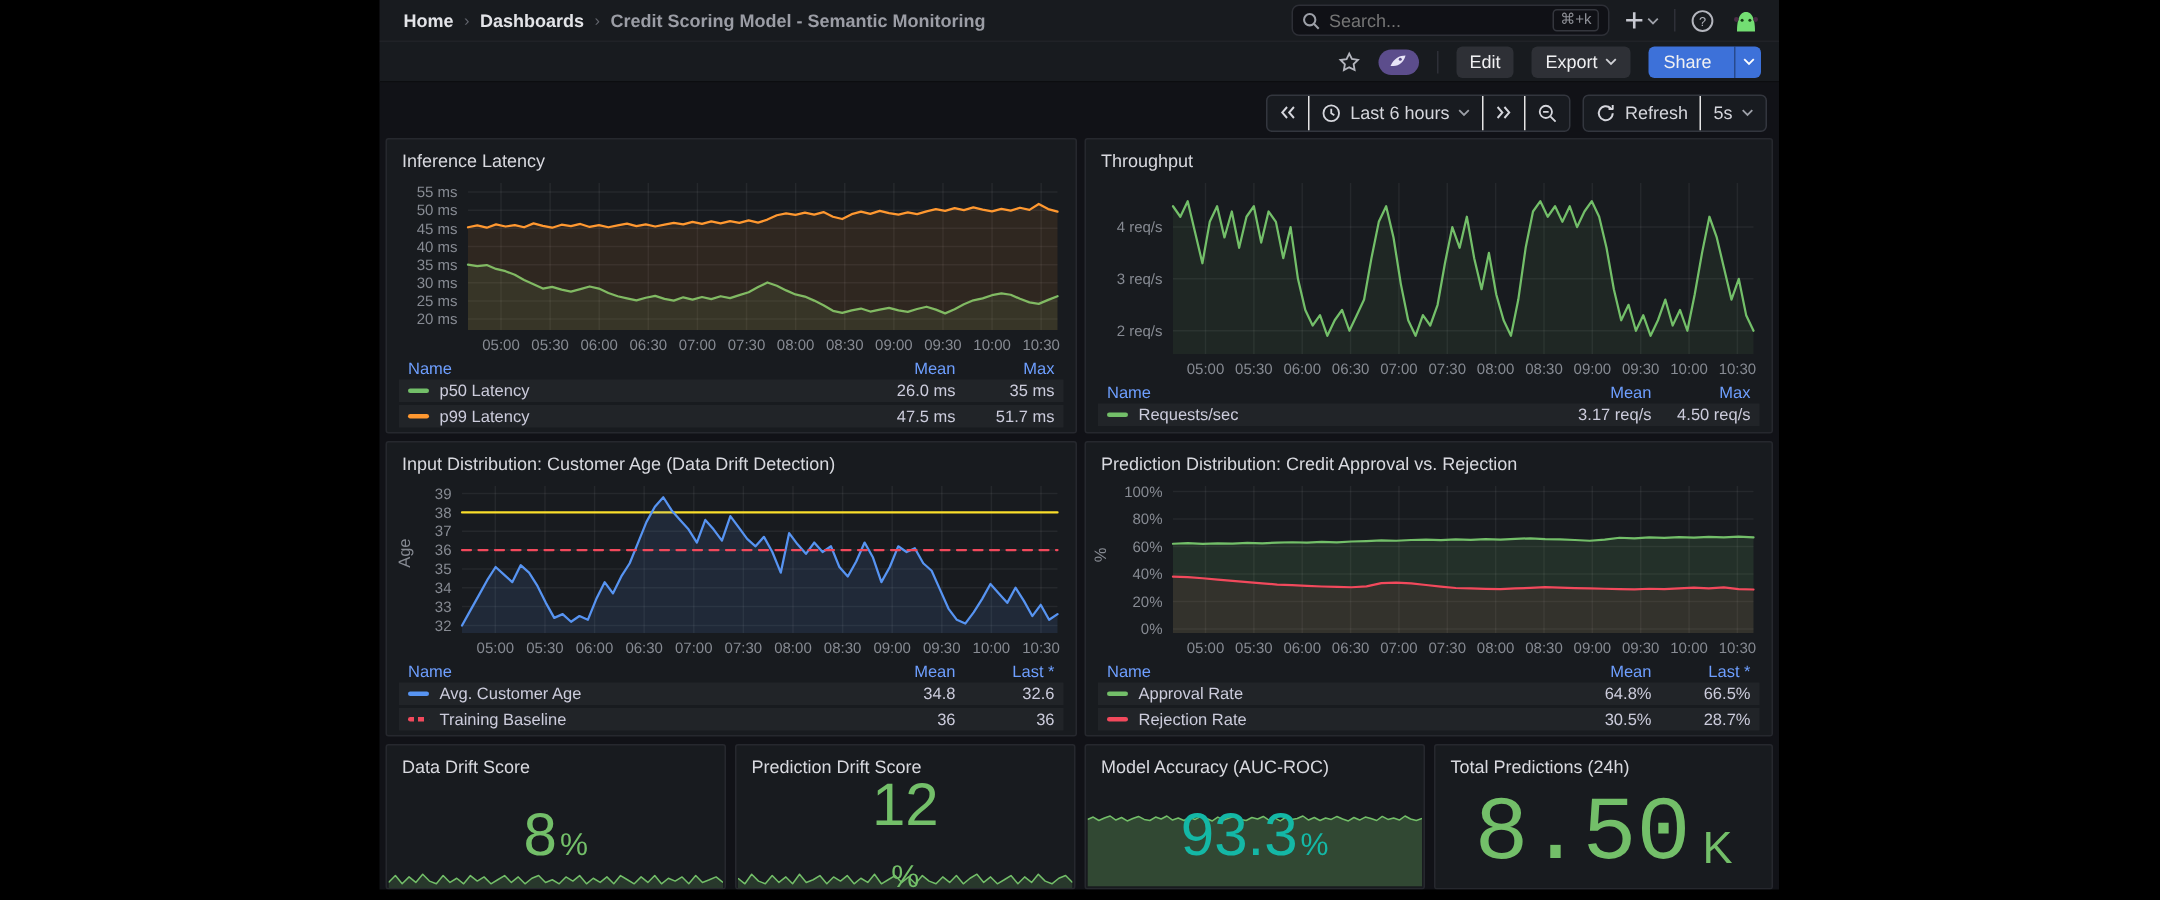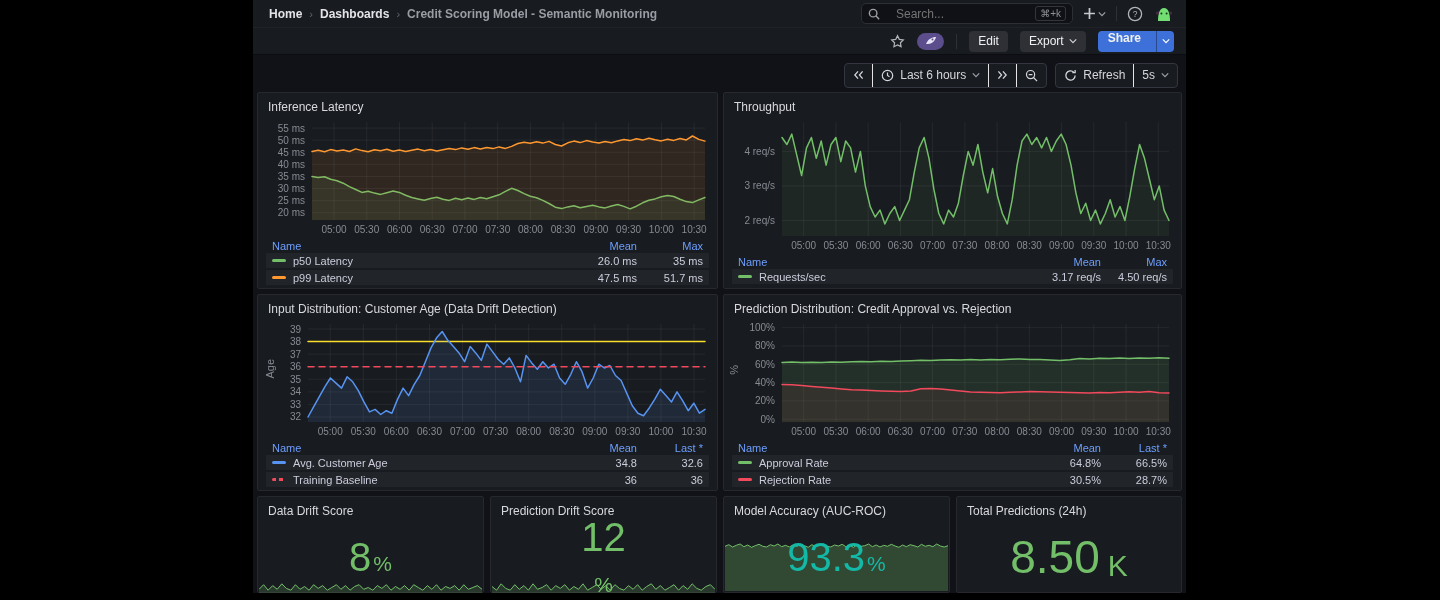--- a/index.html
+++ b/index.html
@@ -8,36 +8,36 @@
   .app { position:absolute; left:253px; top:0; width:933px; height:593px; background:#111217; overflow:hidden; }
 
   
   .navbar { position:absolute; left:0; top:0; width:100%; height:28px; background:#181b1f;
             border-bottom:1px solid #202227; display:flex; align-items:center; padding:0 12px 0 16px; }
   .crumbs { display:flex; align-items:center; gap:7px; font-size:12px; white-space:nowrap; }
   .crumb { color:#e3e4e8; font-weight:700; cursor:pointer; }
   .crumb.current { color:#9b9da5; font-weight:700; }
   .crumb-sep { color:#62656d; font-size:11px; }
   .nav-right { margin-left:auto; display:flex; align-items:center; gap:10px; }
-  .searchbox { display:flex; align-items:center; gap:16px; width:212px; height:21px;
+  .searchbox { display:flex; align-items:center; gap:6px; width:212px; height:21px;
                background:#101116; border:1px solid #2d2f36; border-radius:5px; padding:0 6px; }
   .searchbox input { flex:1; background:transparent; border:none; outline:none; color:#9da0a8; font-size:12px;
                      font-family:"Liberation Sans", sans-serif; min-width:0; }
   .kbd { border:1px solid #34363d; border-radius:3px; color:#8e9097; font-size:10px; padding:0px 4px; line-height:13px; }
   .icon-btn { display:flex; align-items:center; gap:2px; color:#b3b5bd; cursor:pointer; }
   .nav-divider { width:1px; height:15px; background:#2e3038; }
   .avatar { width:21px; height:21px; display:flex; align-items:center; justify-content:center; cursor:pointer; }
 
   .toolbar { position:absolute; left:0; top:28px; width:100%; height:27px; background:#181b1f;
              border-bottom:1px solid #0c0d10; display:flex; align-items:center; justify-content:flex-end; gap:12px; padding:0 12px; }
   .tool-divider { width:1px; height:15px; background:#2e3038; }
   .btn { height:21px; display:inline-flex; align-items:center; gap:5px; padding:0 9px; border-radius:4px;
          background:rgba(204,204,220,0.12); color:#f0f0f2; font-size:12px; cursor:pointer; white-space:nowrap; }
   .btn-primary { background:#3d71d9; padding:0; overflow:hidden; }
-  .btn-primary .main { padding:0 10px; display:flex; height:100%; font-weight:700; }
+  .btn-primary .main { padding:0 10px; display:flex; align-items:center; height:100%; font-weight:400; }
   .btn-primary .caret-seg { width:18px; height:100%; display:flex; align-items:center; justify-content:center;
                             border-left:1px solid rgba(0,0,0,0.35); }
   .pill { width:27px; height:17px; border-radius:9px; background:#5c4d8c; display:flex; align-items:center;
           justify-content:center; cursor:pointer; }
 
   .timebar { position:absolute; right:8px; top:62px; height:26px; display:flex; align-items:center; gap:8px; }
   .seg-group { display:flex; align-items:stretch; height:25px; border:1px solid #33363e; border-radius:4px;
                background:#181b20; overflow:hidden; }
   .seg { display:flex; align-items:center; gap:6px; padding:0 8px; color:#d5d6dc; font-size:12px;
          border-right:1px solid #e5e5e5; cursor:pointer; white-space:nowrap; }
@@ -58,21 +58,21 @@
   .lg-c1 { width:80px; text-align:right; }
   .lg-c2 { width:66px; text-align:right; }
   .swatch { width:14px; height:3px; border-radius:2px; background:var(--c); flex:0 0 auto; }
   .swatch.dashed { background:repeating-linear-gradient(90deg, var(--c) 0 4px, transparent 4px 7px); }
 
   
   .stat-value { position:absolute; left:0; right:0; top:30px; bottom:6px; display:flex; align-items:center;
                 justify-content:center; gap:2px; z-index:2; }
   .stat-value .num { font-size:40px; font-weight:500; line-height:1; }
   .stat-value .unit { font-size:21px; font-weight:500; padding-top:14px; }
-  .stat-value.big .num { font-size:46px; }
+  .stat-value.big .num { font-size:60px;font-family:Liberation Mono, monospace; }
   .stat-value.big .unit { font-size:30px; padding-top:18px; margin-left:6px; }
   .spark { position:absolute; left:1px; right:1px; bottom:1px; z-index:1; }
 </style>
 </head>
 <body>
 
 <div class="stage">
   <div class="app">
 
     <div class="navbar">

